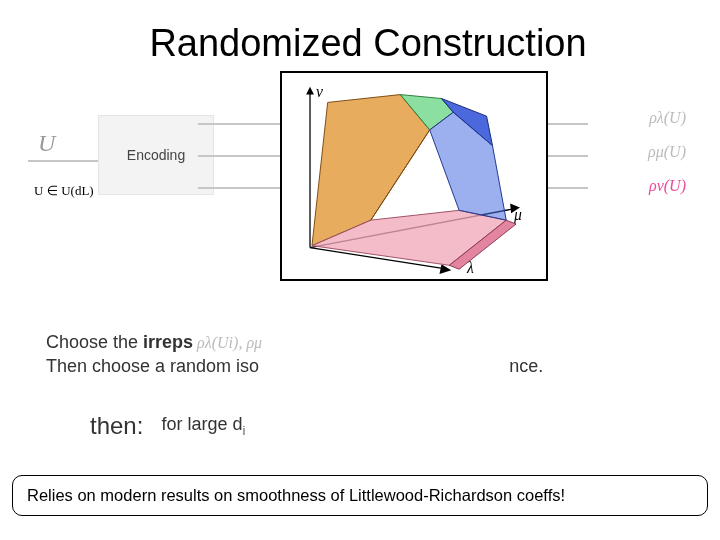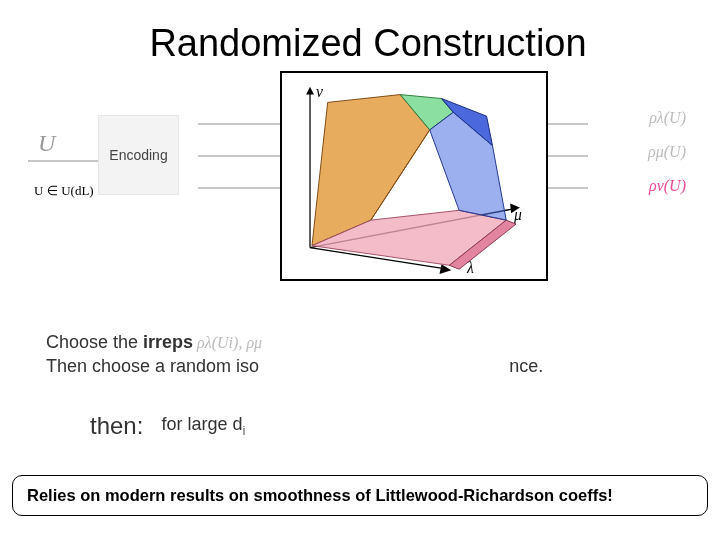--- a/index.html
+++ b/index.html
@@ -45,21 +45,21 @@
     left: 28px;
     top: 85px;
     width: 70px;
     height: 2px;
     background: #c6c6c6;
   }
   .encoding-box {
     position: absolute;
     left: 98px;
     top: 40px;
-    width: 81px;
+    width: 116px;
     height: 80px;
     background: #f3f3f3;
     border: 1px solid #e6e6e6;
     display: flex;
     align-items: center;
     justify-content: center;
     font-size: 14px;
     color: #444;
   }
   .wire-r1 {
@@ -159,21 +159,21 @@
   }
   .footer-box {
     position: absolute;
     left: 12px;
     right: 12px;
     bottom: 24px;
     border: 1px solid #000;
     border-radius: 10px;
     padding: 10px 14px;
     font-size: 16.5px;
-    font-weight: 700;
+    font-weight: 400;
     color: #000;
     background: #fff;
   }
 </style>
 </head>
 <body>
 
 <div class="title">Randomized Construction</div>
 
 <div class="diagram-area">

